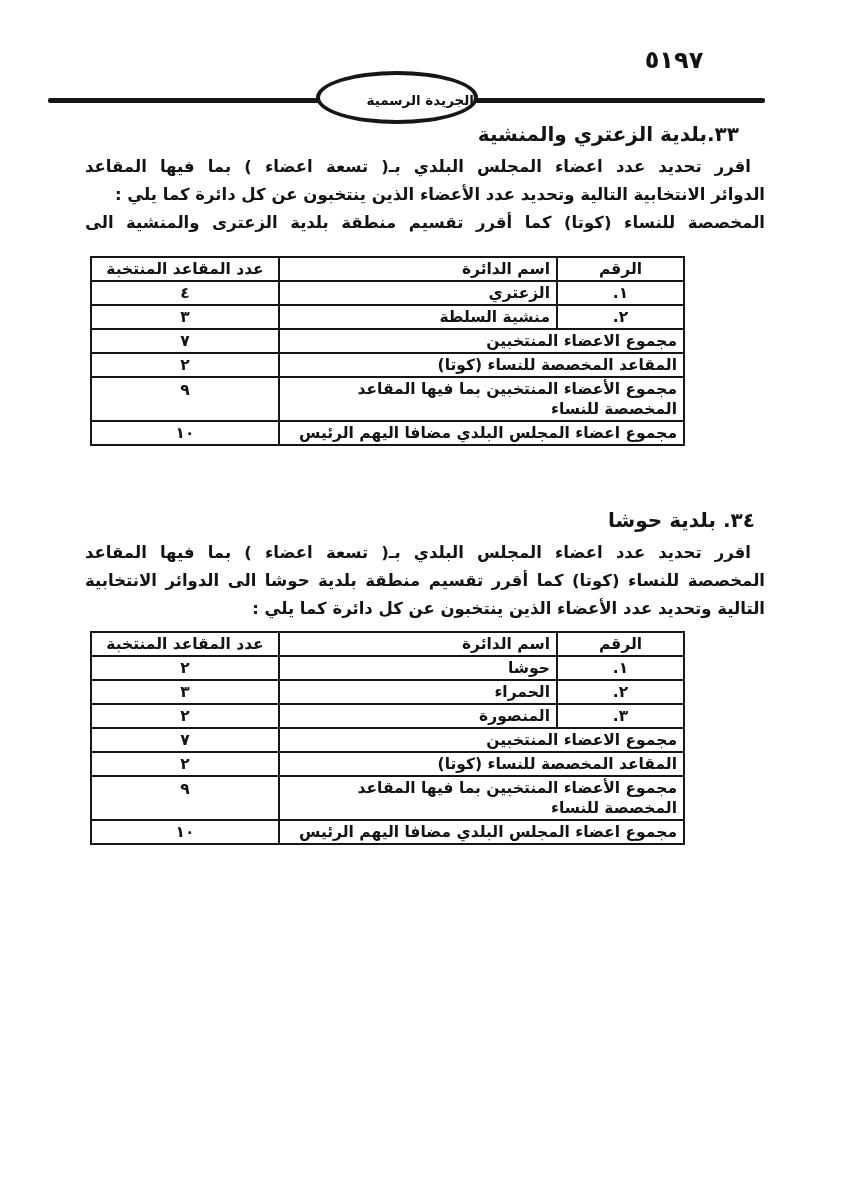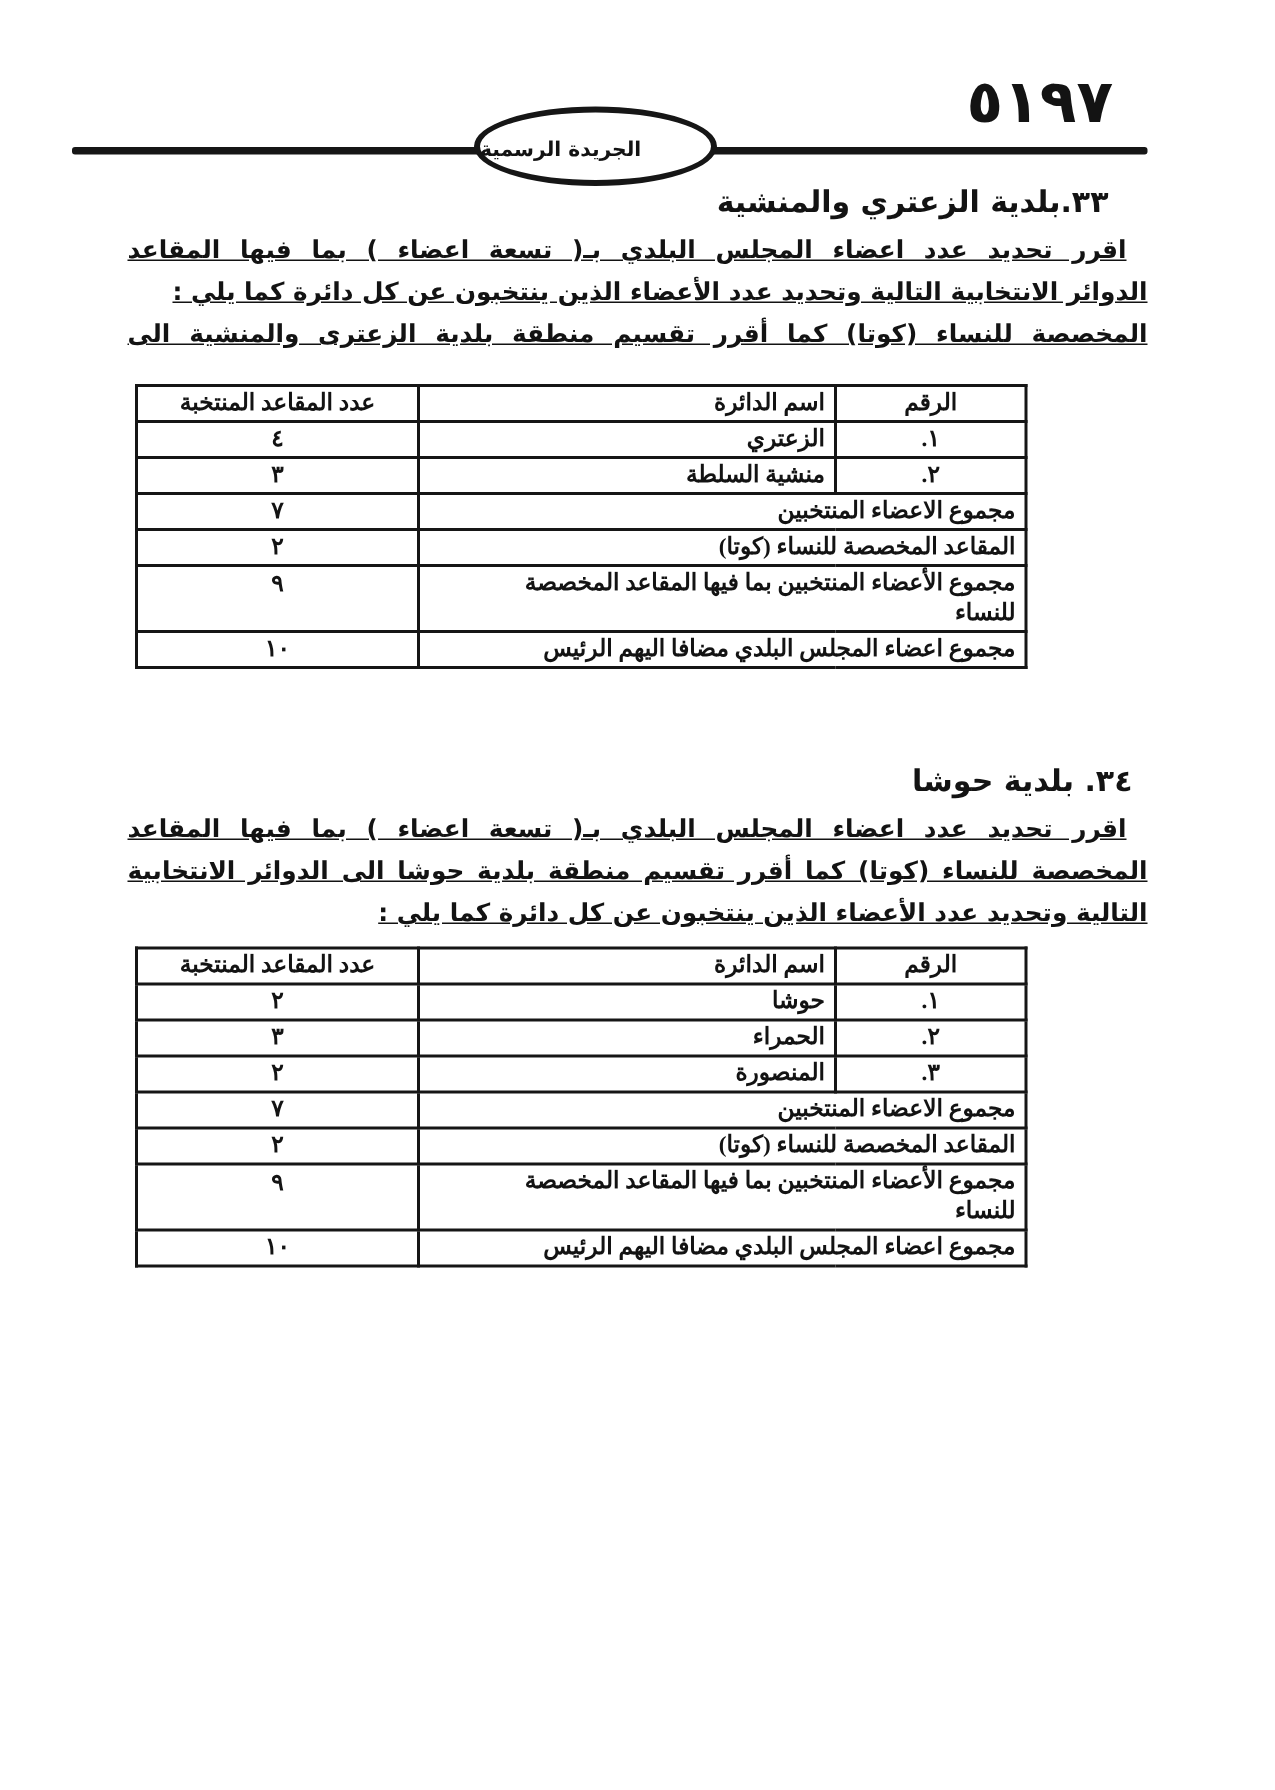--- a/index.html
+++ b/index.html
@@ -14,49 +14,49 @@
     font-weight:bold; overflow:hidden;
   }
   
   .rule {
     position:absolute; top:98px; right:85px;
     width:717px; height:5px; background:#161616; border-radius:2px;
   }
   .oval {
     position:absolute; top:71px; right:372px; width:162px; height:53px;
     background:#ffffff; border:4px solid #161616; border-radius:50%;
-    display:flex; align-items:center; justify-content:flex-end;
+    display:flex; align-items:center; justify-content:flex-start;
     font-size:13.5px; z-index:2; padding-top:4px;
   }
   .page-number {
     position:absolute; top:48px; right:108px; width:136px;
-    font-size:40px; letter-spacing:3px; line-height:1;
+    text-align:center; font-size:24px; letter-spacing:3px; line-height:1;
   }
   
   .content { position:absolute; top:120px; right:85px; width:680px; }
   .sec-title { font-size:20px; line-height:28px; text-align:right; }
   .sec-title.t33 { margin-left:35px; margin-right:0; padding-left:0; text-align:right; }
   .sec-title.t33 { margin-right:26px; }
   .sec-title.t34 { margin-right:10px; }
   .para { margin-top:5px; font-size:16.5px; line-height:28px; }
-  .para .line { text-align:justify; text-align-last:justify;text-decoration:underline; }
+  .para .line { text-align:justify; text-align-last:justify; }
   .para .line.first { padding-right:14px; }
   .para .line.end { text-align:right; text-align-last:right; }
   
   table.seats-table {
     border-collapse:collapse; table-layout:fixed;
     width:593px; margin-top:19px; margin-left:auto; margin-right:80px;
   }
   .sec34 table.seats-table { margin-top:8px; }
   .c-num   { width:127px; }
   .c-name  { width:278px; }
   .c-seats { width:188px; }
   .seats-table th, .seats-table td {
     border:2px solid #161616; height:21px; padding:1px 6px;
-    font-size:15.5px; font-weight:bold; line-height:20px; vertical-align:middle;font-family:Liberation Serif, serif;
+    font-size:15.5px; font-weight:bold; line-height:20px; vertical-align:middle;
   }
   .seats-table th { height:22px; }
   .cell-num  { text-align:center;  padding-left:10px; }
   .cell-name { text-align:right; padding-right:8px; }
   .cell-seats{ text-align:center; }
   .cell-sum  { text-align:right; padding-right:6px; }
   tr.twoline td { height:44px; }
   tr.twoline .cell-sum span { display:inline-block; max-width:365px; text-align:right; }
   tr.twoline .cell-seats { vertical-align:top; padding-top:2px; }
   tr.lastrow td { height:24px;margin-left:19px; }

